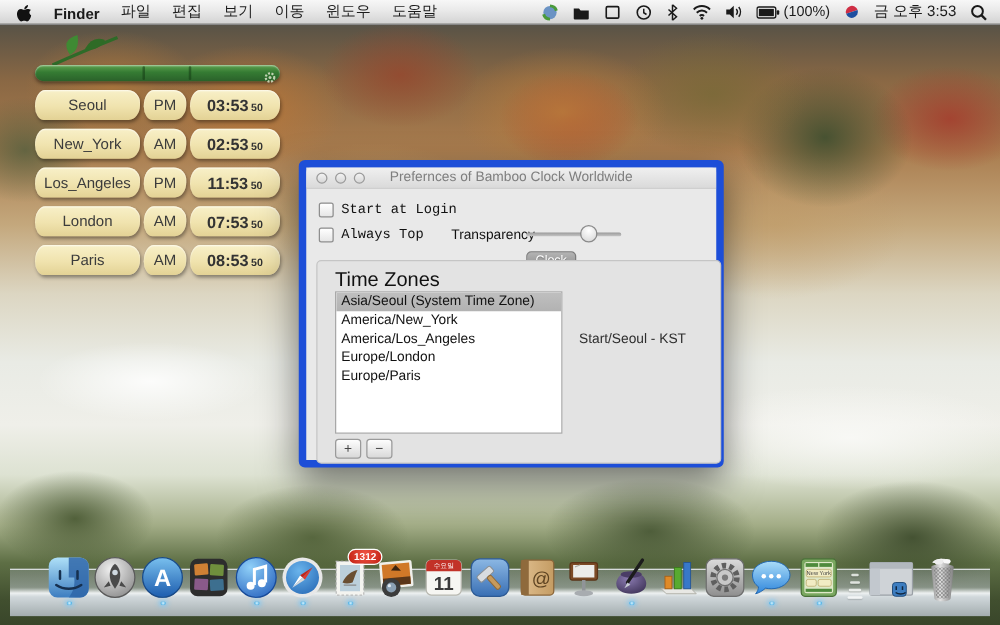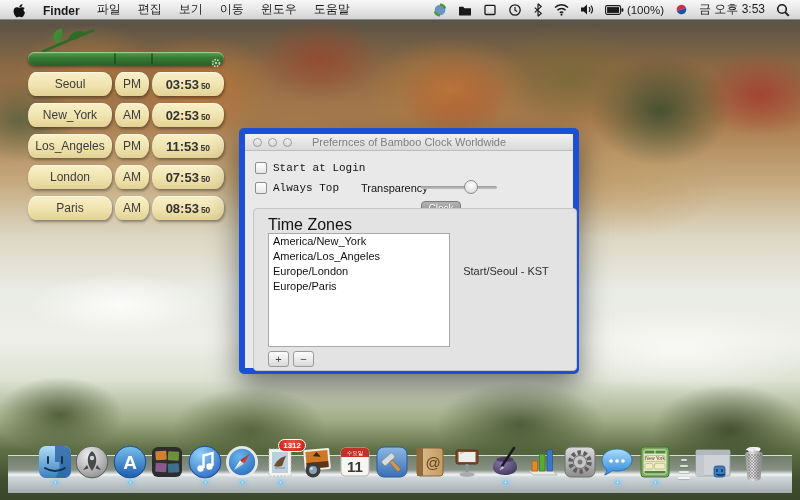--- a/index.html
+++ b/index.html
@@ -312,20 +312,21 @@
     </div>
     <div class="sliderlabel">Transparency</div>
     <div class="slidertrack"></div>
     <div class="sliderknob"></div>
 
     <div class="clocktab">Clock</div>
 
     <div class="groupbox">
       <div class="grouplabel">Time Zones</div>
       <div class="tzlist">
+        <div class="tzitem sel">Asia/Seoul (System Time Zone)</div>
         <div class="tzitem">America/New_York</div>
         <div class="tzitem">America/Los_Angeles</div>
         <div class="tzitem">Europe/London</div>
         <div class="tzitem">Europe/Paris</div>
       </div>
       <div class="pmrow">
         <div class="pmbtn">+</div>
         <div class="pmbtn">−</div>
       </div>
       <div class="tzinfo">

